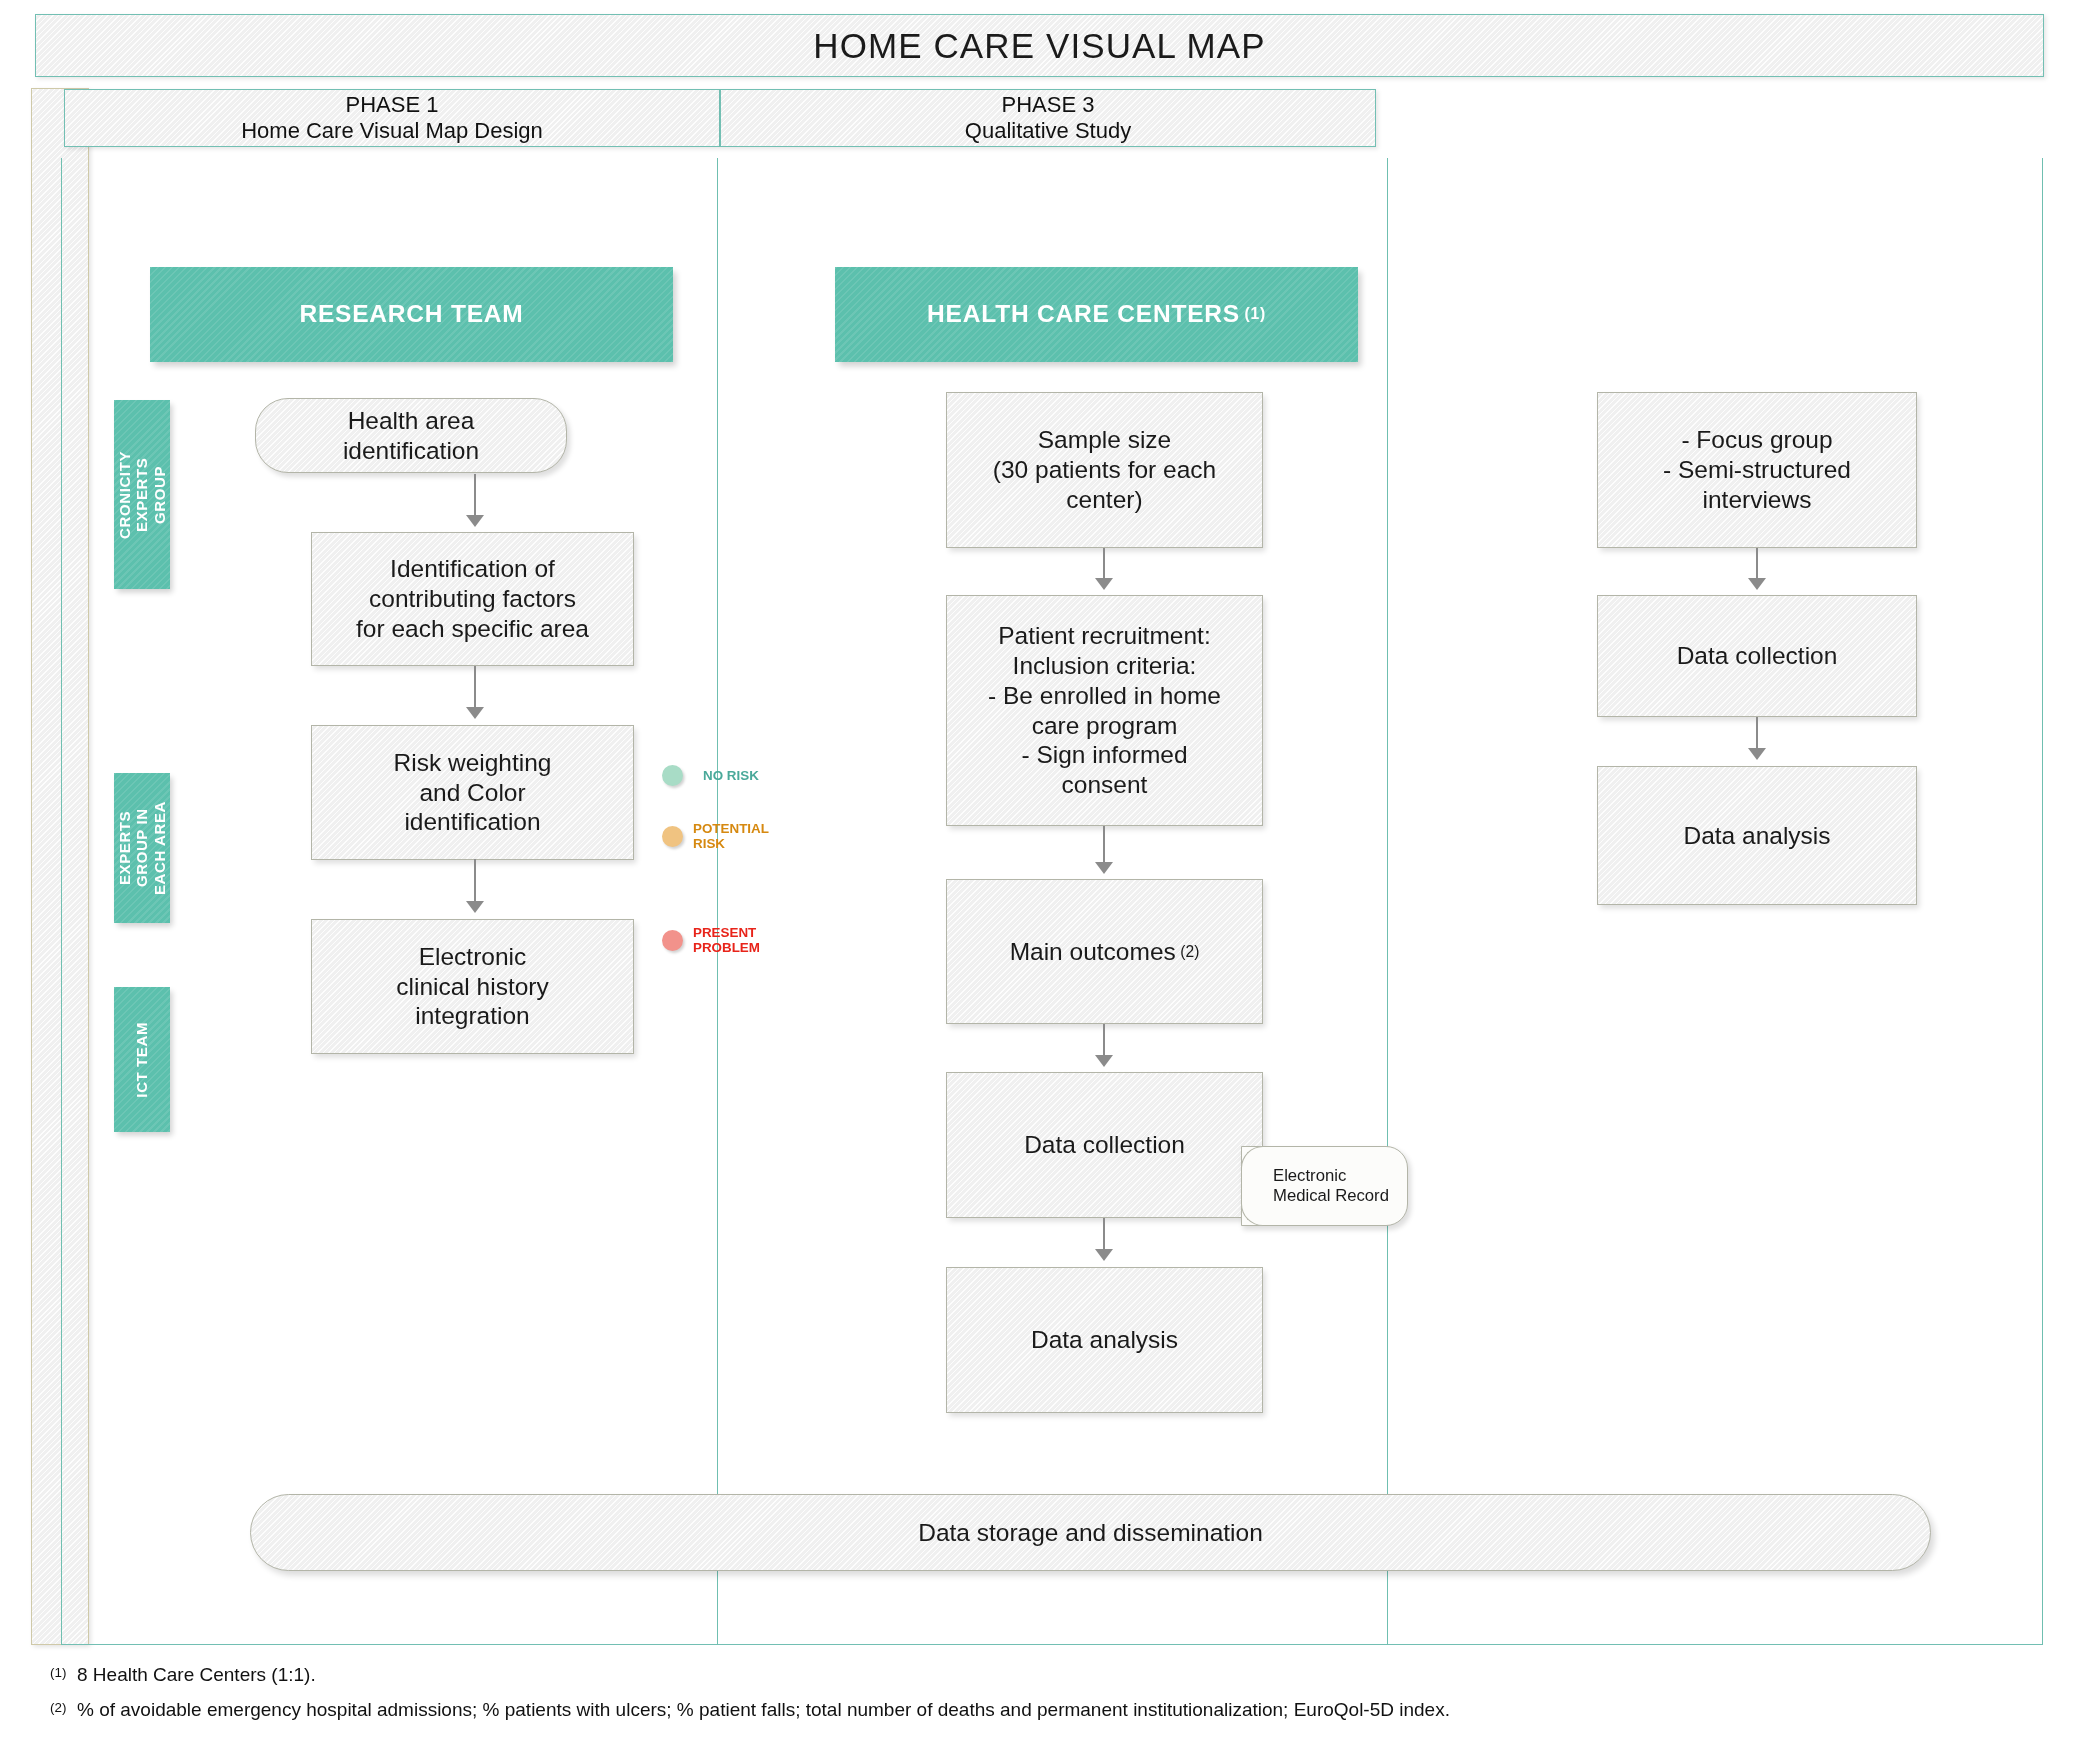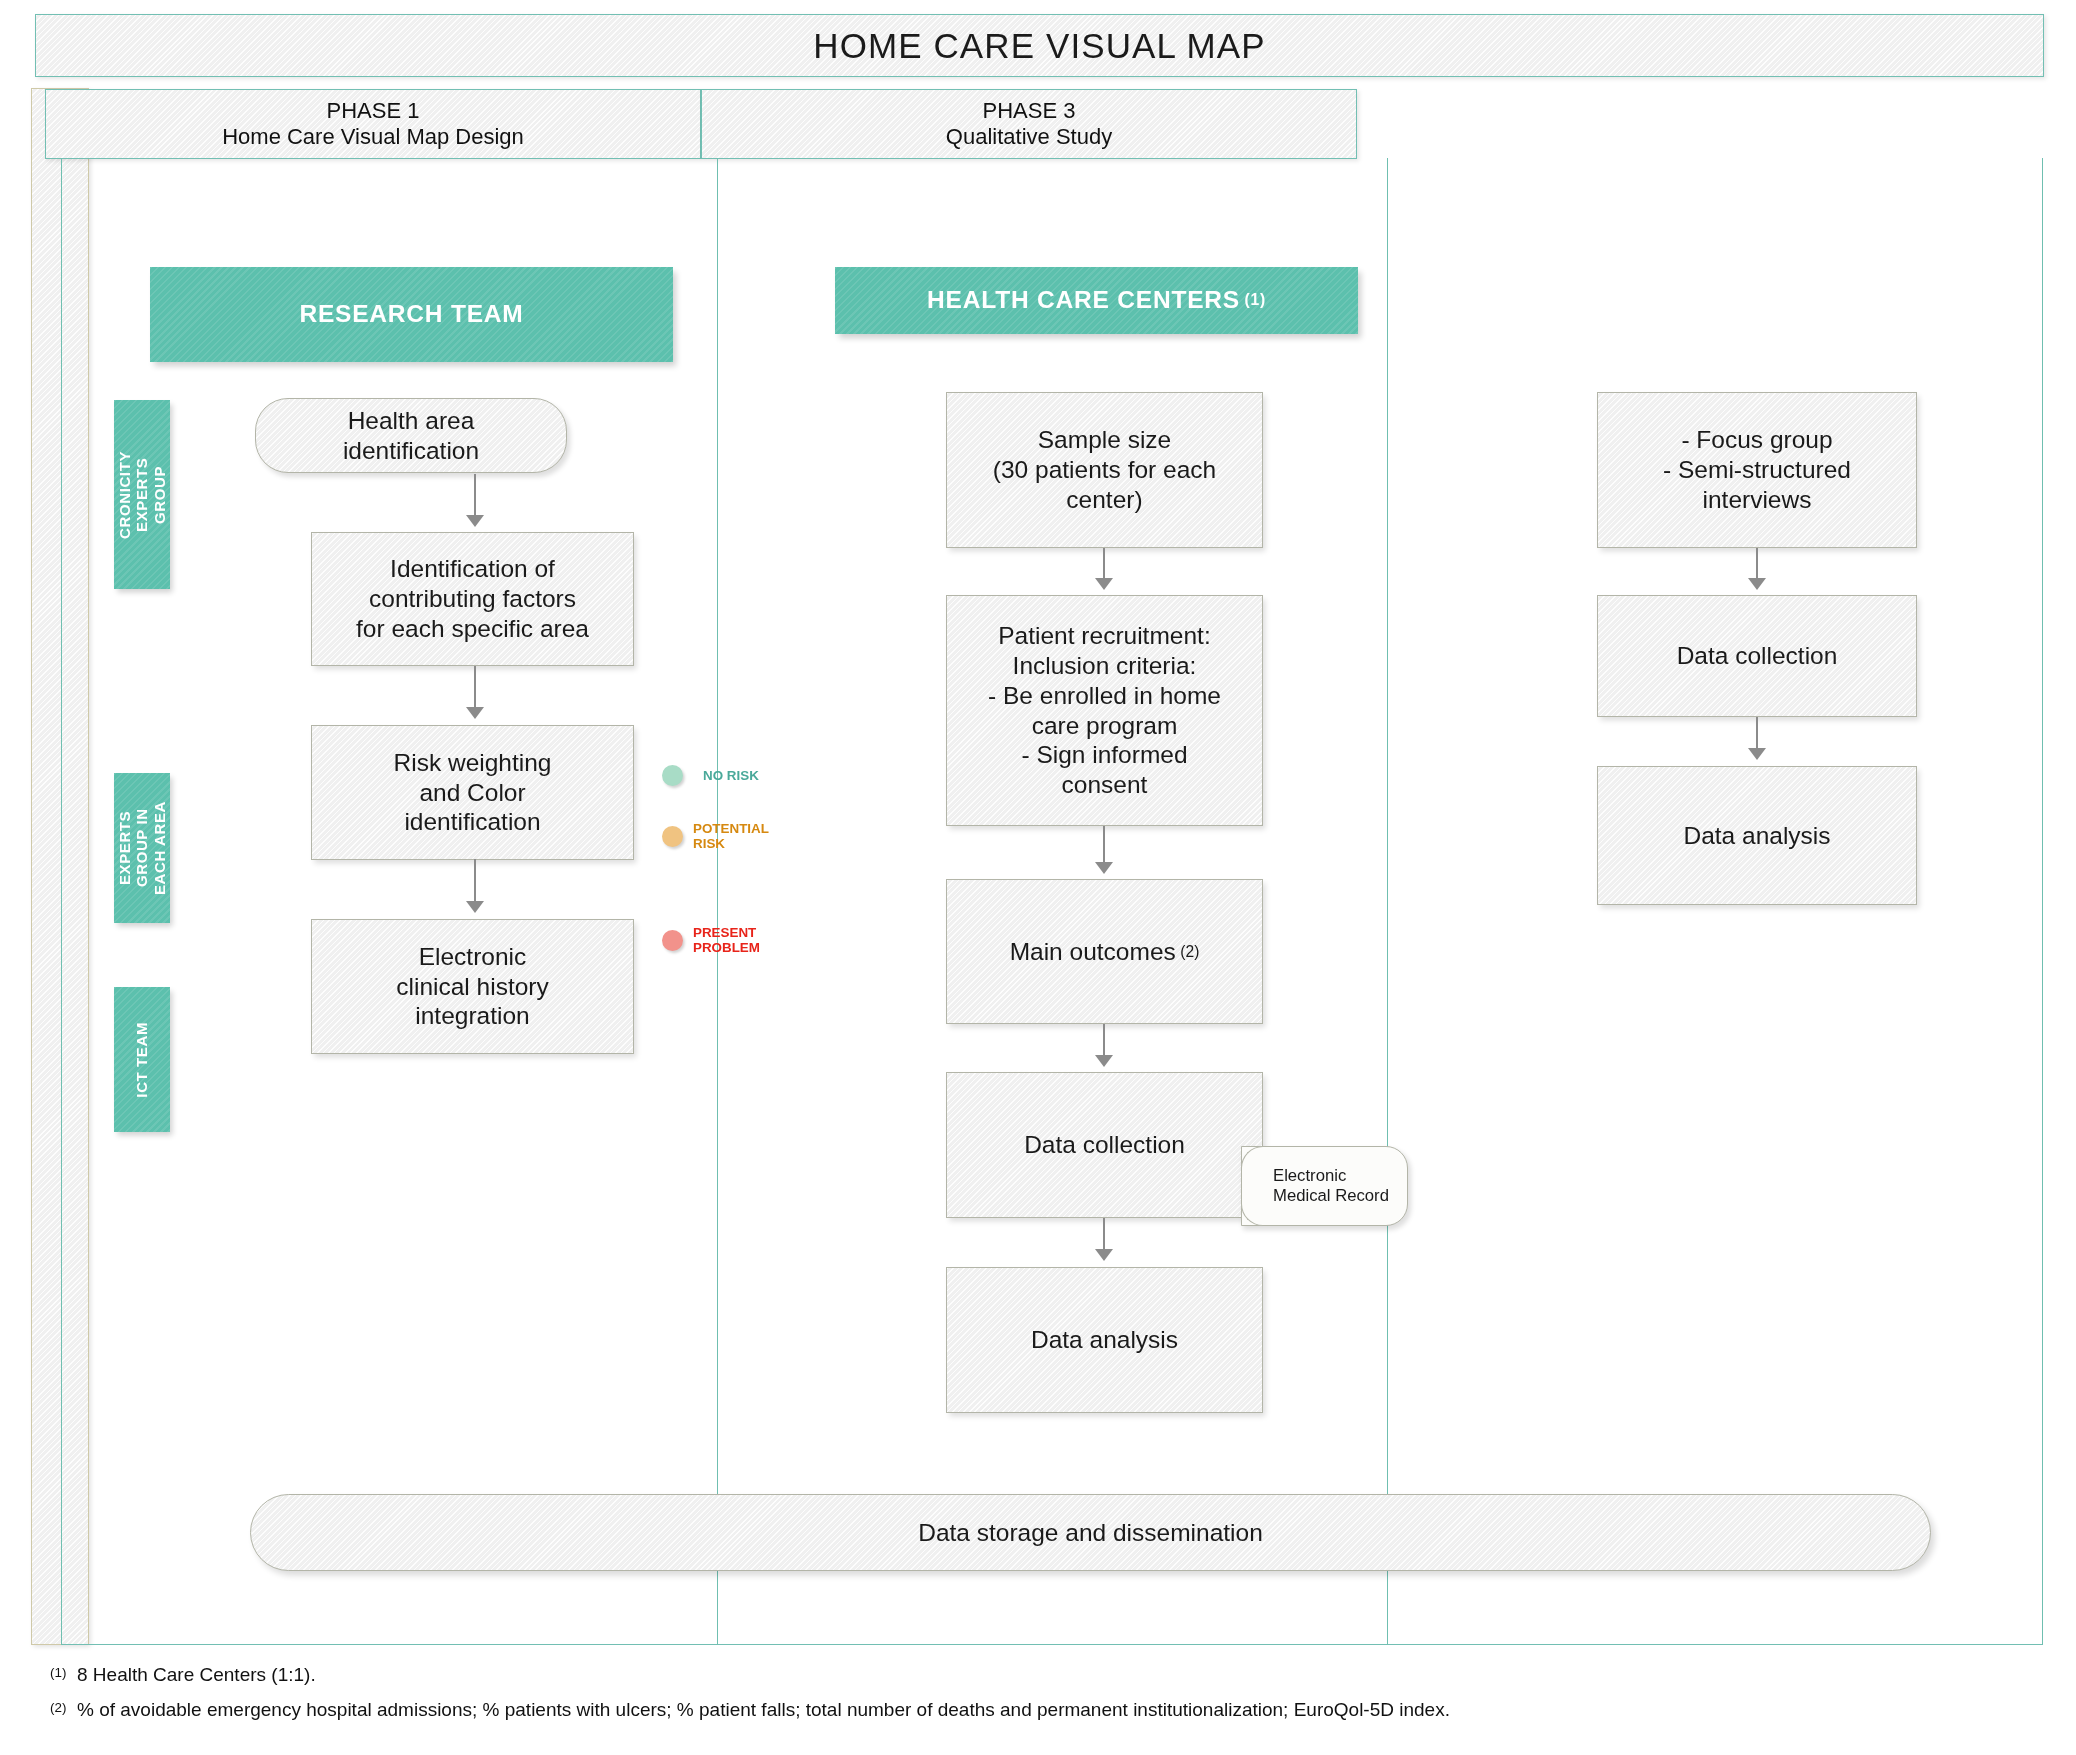--- a/index.html
+++ b/index.html
@@ -42,21 +42,21 @@
     display:flex;align-items:center;justify-content:center;
     box-shadow:1.7px 2.2px 4.5px rgba(0,0,0,.10);
   }
   .title-band .t{
     font-size:35px;letter-spacing:1.1px;color:#1b1b1b;
     font-family:"Liberation Sans", sans-serif;font-weight:400;
   }
 
   
   .phase-head-row{
-    position:absolute;left:45px;top:89px;width:1982px;height:70px;
+    position:absolute;left:64px;top:89px;width:1982px;height:58px;
     display:flex;
   }
   .phase-head{
     flex:0 0 auto;border:1.1px solid #72bfb3;box-sizing:border-box;
     display:flex;flex-direction:column;align-items:center;justify-content:center;
     box-shadow:1.7px 2.2px 4.5px rgba(0,0,0,.10);
   }
   .phase-head .l1{font-size:22px;color:#111;line-height:1.16;}
   .phase-head .l2{font-size:22px;color:#111;line-height:1.16;}
 
@@ -240,21 +240,21 @@
         <div class="legend-txt" style="color:#d68910;white-space:pre-line;">POTENTIAL
 RISK</div>
       </div>
       <div class="legend-row" style="left:0;top:160px;">
         <div class="dot" style="background:#f2928b;"></div>
         <div class="legend-txt" style="color:#e8241a;white-space:pre-line;">PRESENT
 PROBLEM</div>
       </div>
     </div>
 
-    <div class="group-head hatch-teal" style="left:774px;top:109px;width:523px;height:67px;font-size:24.5px;letter-spacing:0.8px;">
+    <div class="group-head hatch-teal" style="left:774px;top:109px;width:523px;height:95px;font-size:24.5px;letter-spacing:0.8px;">
       <span>HEALTH CARE CENTERS</span>
         <span style="font-size:15.6px;vertical-align:super;margin-left:4.5px;">(1)</span>
     </div>
 
     <div class="pbox hatch" style="left:885px;top:234px;width:317px;height:156px;font-size:24.5px;white-space:pre-line;">
       <span>Sample size
 (30 patients for each
 center)</span>
     </div>
     <div class="conn" style="left:1042px;top:390px;height:32px;"></div>

